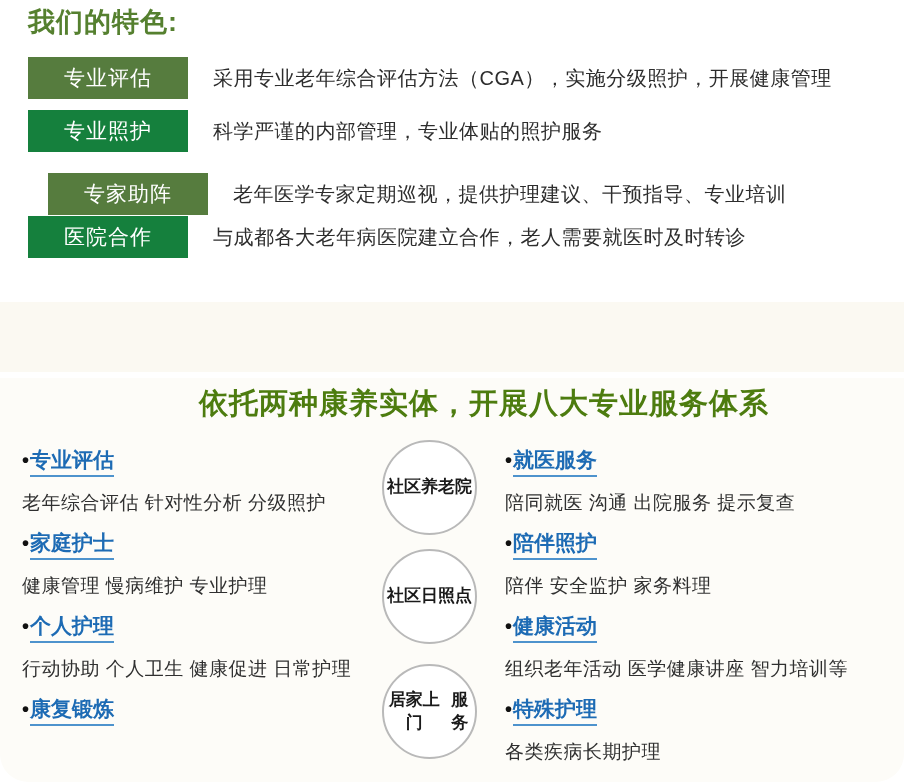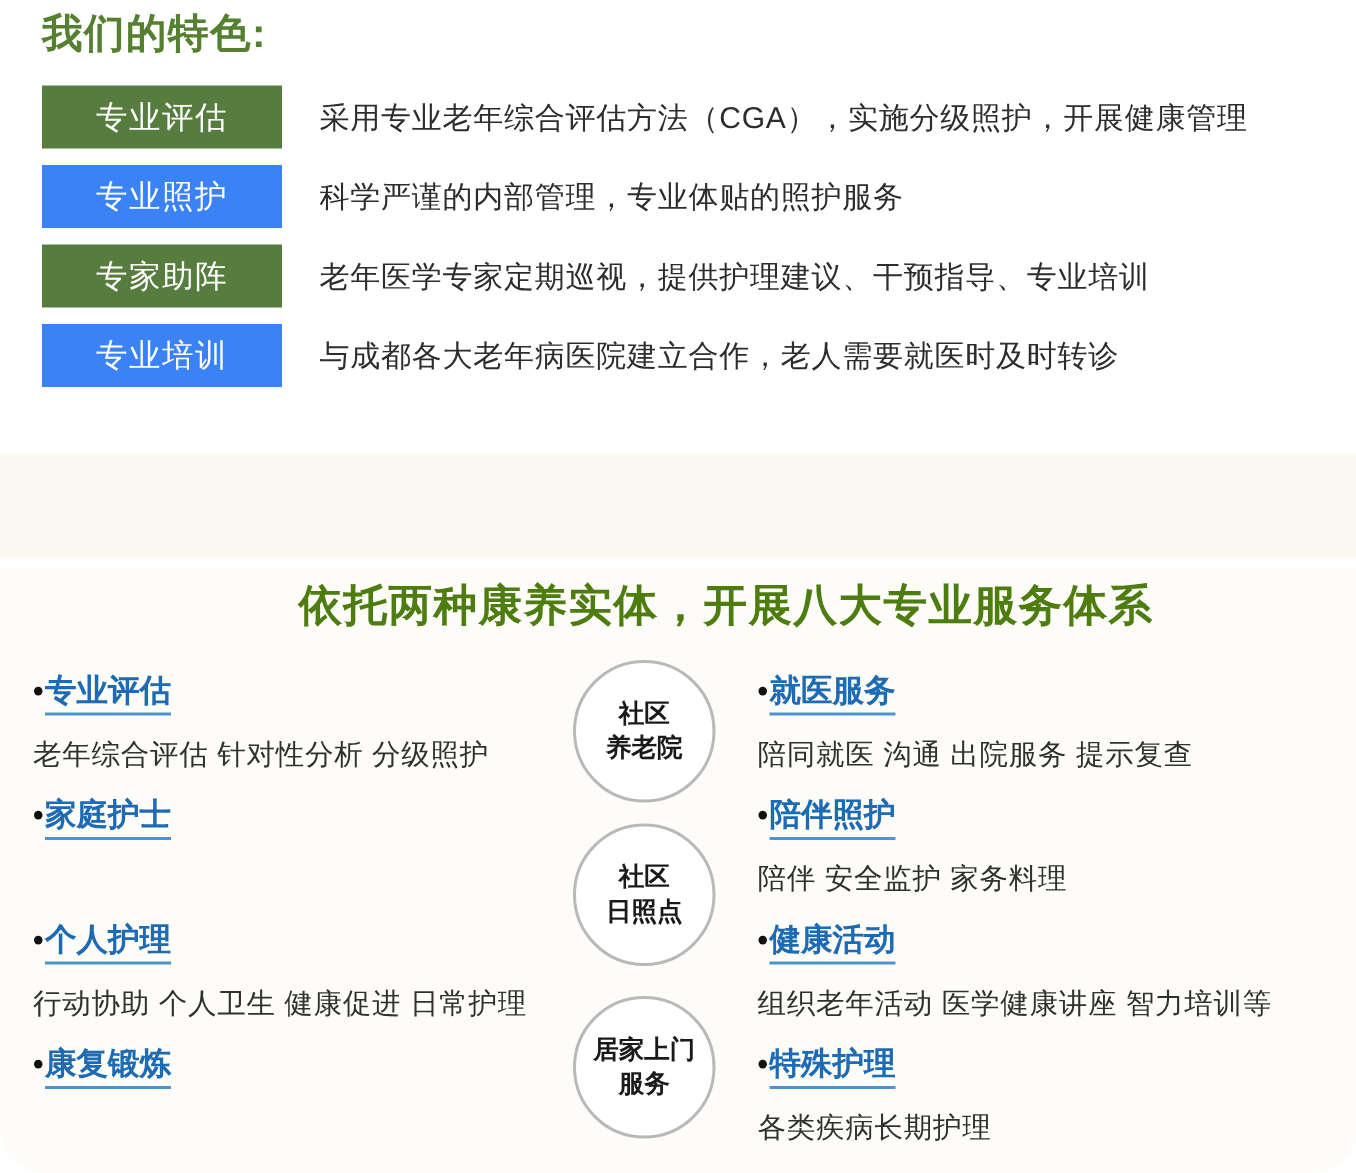--- a/index.html
+++ b/index.html
@@ -21,29 +21,29 @@
 
   
   .features-title {
     position: absolute; left: 28px; top: 4px;
     font-size: 27px; font-weight: bold; color: #55802f;
     letter-spacing: 1px;
   }
   .feature-row { position: absolute; left: 28px; display: flex; align-items: center; }
   .feature-row.r0 { top: 57px; }
   .feature-row.r1 { top: 110px; }
-  .feature-row.r2 { top: 163px; }
+  .feature-row.r2 { top: 173px; margin-left: 20px; }
   .feature-row.r3 { top: 216px; }
   .feature-label {
     width: 160px; height: 42px; flex: 0 0 160px;
     display: flex; align-items: center; justify-content: center;
     color: #ffffff; font-size: 21px; letter-spacing: 1px;
   }
   .feature-label.green { background: #567c3e; }
-  .feature-label.blue  { background: #3b82f6; }
+  .feature-label.blue  { background: #15803d; }
   .feature-desc {
     margin-left: 25px; font-size: 20px; color: #2d2d2d;
     white-space: nowrap; letter-spacing: 0.5px;
   }
 
   
   .section-title {
     position: absolute; left: 0; top: 384px; width: 904px;
     text-align: center; font-size: 29px; font-weight: bold;
     color: #4d7c0f; letter-spacing: 1px; padding-left: 32px;
@@ -67,21 +67,21 @@
   .svc-desc {
     margin: 0; font-size: 19px; color: #303030;
     white-space: nowrap; letter-spacing: 0.5px;
   }
 
   
   .circle {
     position: absolute; left: 382px; width: 95px; height: 95px;
     box-sizing: border-box; border: 2px solid #b9b9b9; border-radius: 50%;
     background: #ffffff;
-    display: flex; flex-direction: column; align-items: center; justify-content: center;
+    display: flex; flex-direction: row; align-items: center; justify-content: center;
     text-align: center; font-size: 17px; font-weight: bold; color: #1a1a1a;
     line-height: 1.3;
   }
   .circle.c0 { top: 440px; }
   .circle.c1 { top: 549px; }
   .circle.c2 { top: 664px; }
 </style>
 </head>
 <body>
 
@@ -98,39 +98,40 @@
   </div>
   <div class="feature-row r1">
     <div class="feature-label blue">专业照护</div>
     <div class="feature-desc">科学严谨的内部管理，专业体贴的照护服务</div>
   </div>
   <div class="feature-row r2">
     <div class="feature-label green">专家助阵</div>
     <div class="feature-desc">老年医学专家定期巡视，提供护理建议、干预指导、专业培训</div>
   </div>
   <div class="feature-row r3">
-    <div class="feature-label blue">专业培训</div>
+    <div class="feature-label blue">医院合作</div>
     <div class="feature-desc">与成都各大老年病医院建立合作，老人需要就医时及时转诊</div>
   </div>
 
   <div class="section-title">依托两种康养实体，开展八大专业服务体系</div>
 
   <div class="svc-col left">
     <div class="svc-item">
       <h3 class="svc-head">
           <span class="bullet">•</span>
           <a class="svc-link">专业评估</a>
         </h3>
       <p class="svc-desc">老年综合评估 针对性分析 分级照护</p>
     </div>
     <div class="svc-item">
       <h3 class="svc-head">
           <span class="bullet">•</span>
           <a class="svc-link">家庭护士</a>
         </h3>
+      <p class="svc-desc">健康管理 慢病维护 专业护理</p>
     </div>
     <div class="svc-item">
       <h3 class="svc-head">
           <span class="bullet">•</span>
           <a class="svc-link">个人护理</a>
         </h3>
       <p class="svc-desc">行动协助 个人卫生 健康促进 日常护理</p>
     </div>
     <div class="svc-item">
       <h3 class="svc-head">

